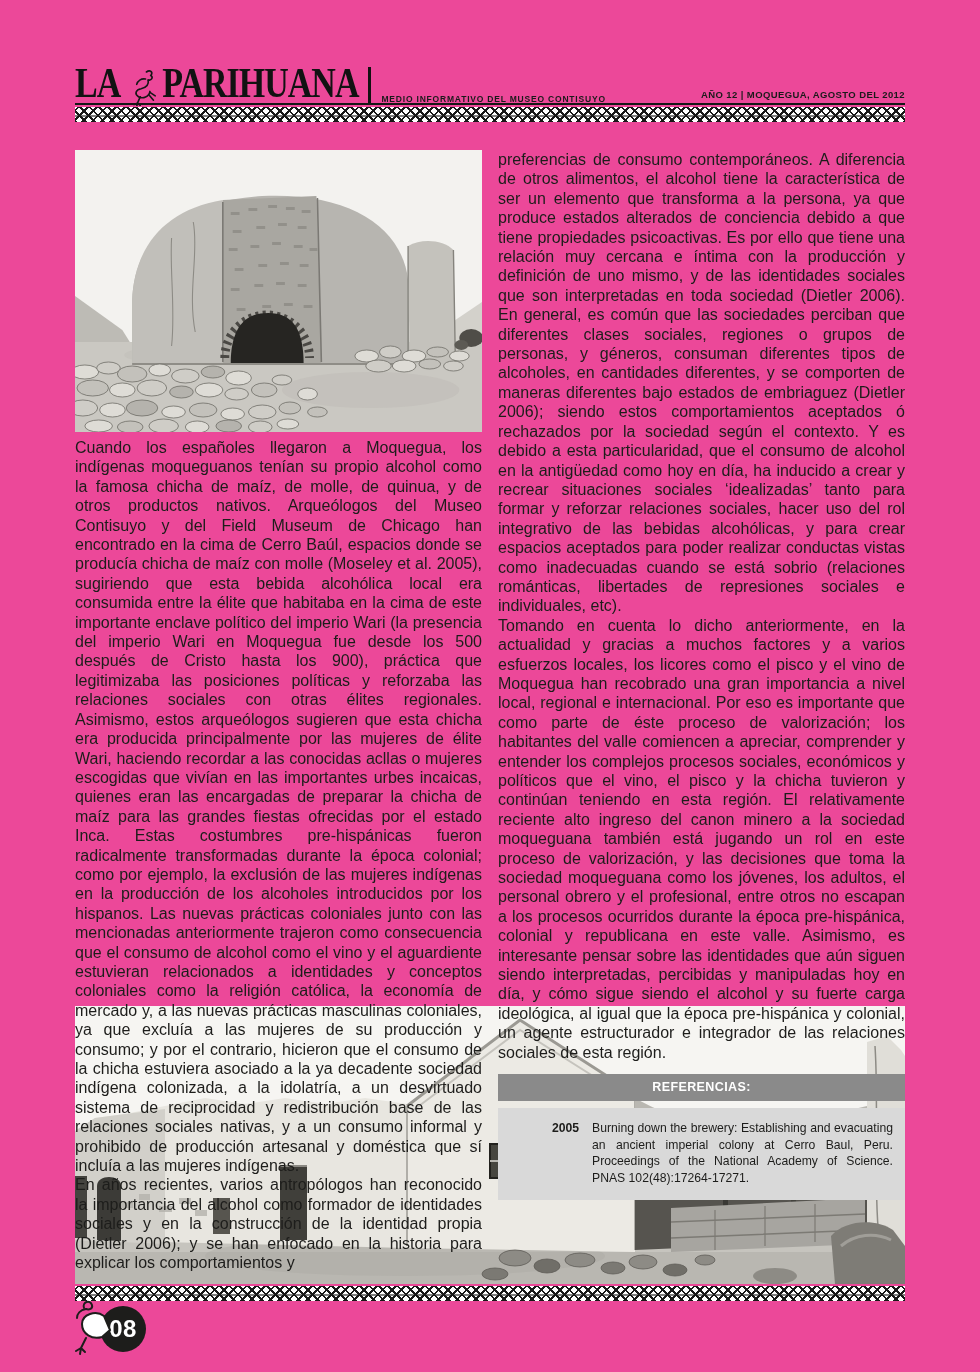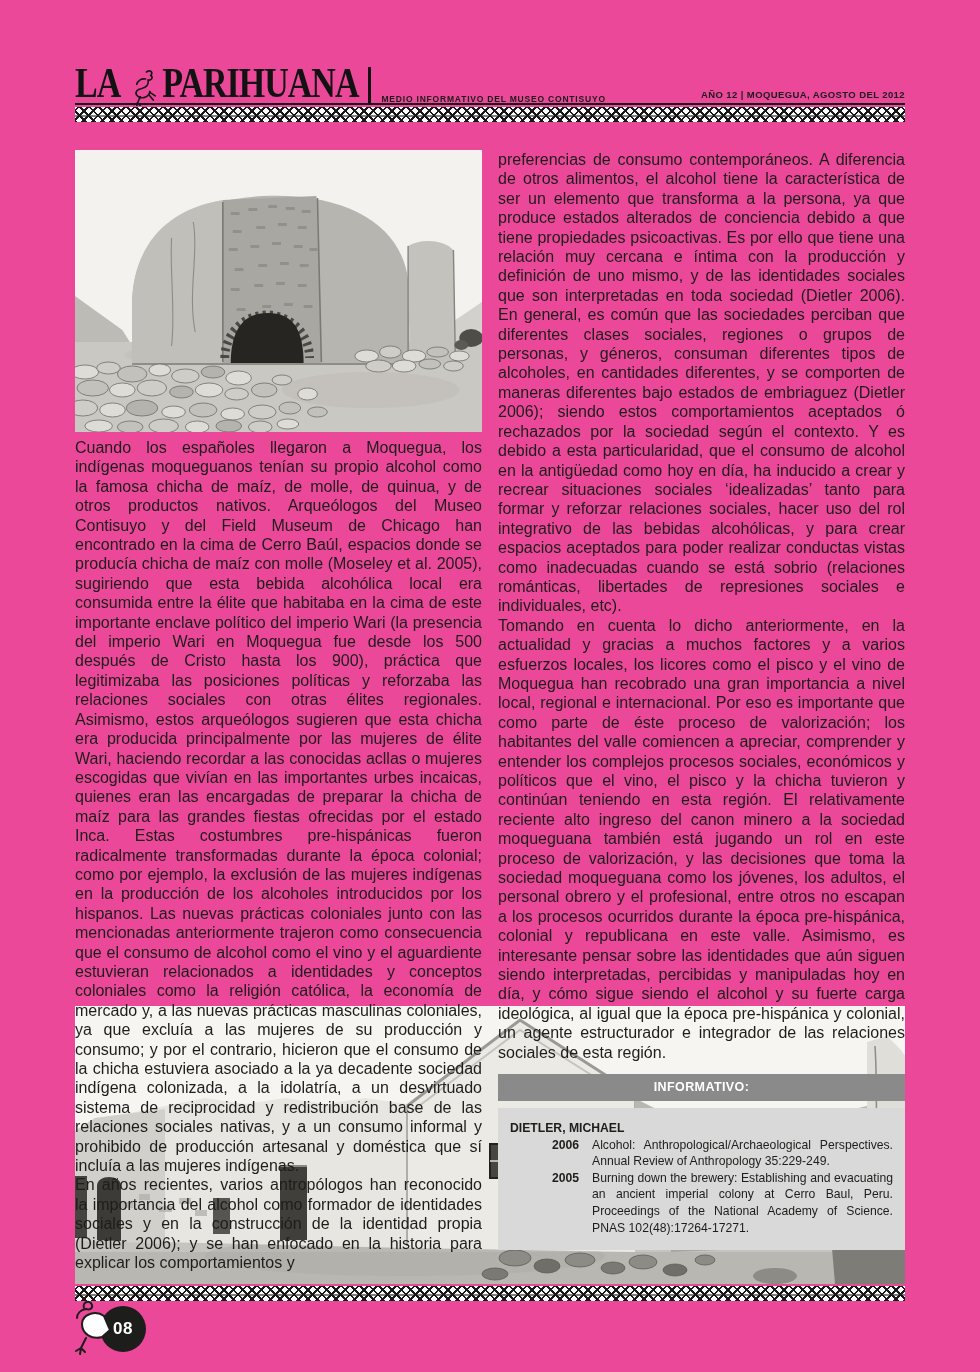--- a/index.html
+++ b/index.html
@@ -44,21 +44,21 @@
   .ref-text{flex:1;text-align:justify;}
 
   
   .photo2{position:absolute;left:75px;top:1006px;width:830px;height:278px;z-index:1;}
   .photo2 svg{display:block;width:100%;height:100%;}
 
   
   .footer-mark{position:absolute;left:70px;top:1300px;width:110px;height:62px;z-index:3;}
   .page-circle{position:absolute;left:30px;top:6px;width:46px;height:46px;border-radius:50%;
                background:#1d1d1b;color:#ffffff;display:flex;align-items:center;justify-content:center;
-               font-size:17px;font-weight:bold;letter-spacing:.5px;}
+               font-size:24px;font-weight:bold;letter-spacing:.5px;}
   .footer-bird{position:absolute;left:0;top:0;width:52px;height:60px;}
 </style>
 </head>
 <body>
 
 <div class="page">
 
   <div class="header-row">
     <span class="title-word">LA</span>
     <svg class="masthead-bird" viewBox="0 0 34 42">
@@ -179,30 +179,23 @@
       </svg>
     </div>
     <p class="para">Cuando los españoles llegaron a Moquegua, los indígenas moqueguanos tenían su propio alcohol como la famosa chicha de maíz, de molle, de quinua, y de otros productos nativos. Arqueólogos del Museo Contisuyo y del Field Museum de Chicago han encontrado en la cima de Cerro Baúl, espacios donde se producía chicha de maíz con molle (Moseley et al. 2005), sugiriendo que esta bebida alcohólica local era consumida entre la élite que habitaba en la cima de este importante enclave político del imperio Wari (la presencia del imperio Wari en Moquegua fue desde los 500 después de Cristo hasta los 900), práctica que legitimizaba las posiciones políticas y reforzaba las relaciones sociales con otras élites regionales. Asimismo, estos arqueólogos sugieren que esta chicha era producida principalmente por las mujeres de élite Wari, haciendo recordar a las conocidas acllas o mujeres escogidas que vivían en las importantes urbes incaicas, quienes eran las encargadas de preparar la chicha de maíz para las grandes fiestas ofrecidas por el estado Inca. Estas costumbres pre-hispánicas fueron radicalmente transformadas durante la época colonial; como por ejemplo, la exclusión de las mujeres indígenas en la producción de los alcoholes introducidos por los hispanos. Las nuevas prácticas coloniales junto con las mencionadas anteriormente trajeron como consecuencia que el consumo de alcohol como el vino y el aguardiente estuvieran relacionados a identidades y conceptos coloniales como la religión católica, la economía de mercado y, a las nuevas prácticas masculinas coloniales, ya que excluía a las mujeres de su producción y consumo; y por el contrario, hicieron que el consumo de la chicha estuviera asociado a la ya decadente sociedad indígena colonizada, a la idolatría, a un desvirtuado sistema de reciprocidad y redistribución base de las relaciones sociales nativas, y a un consumo informal y prohibido de producción artesanal y doméstica que sí incluía a las mujeres indígenas.</p>
     <p class="para">En años recientes, varios antropólogos han reconocido la importancia del alcohol como formador de identidades sociales y en la construcción de la identidad propia (Dietler 2006); y se han enfocado en la historia para explicar los comportamientos y</p>
   </div>
 
   <div class="col-right">
     <p class="para">preferencias de consumo contemporáneos. A diferencia de otros alimentos, el alcohol tiene la característica de ser un elemento que transforma a la persona, ya que produce estados alterados de conciencia debido a que tiene propiedades psicoactivas. Es por ello que tiene una relación muy cercana e íntima con la producción y definición de uno mismo, y de las identidades sociales que son interpretadas en toda sociedad (Dietler 2006). En general, es común que las sociedades perciban que diferentes clases sociales, regiones o grupos de personas, y géneros, consuman diferentes tipos de alcoholes, en cantidades diferentes, y se comporten de maneras diferentes bajo estados de embriaguez (Dietler 2006); siendo estos comportamientos aceptados ó rechazados por la sociedad según el contexto. Y es debido a esta particularidad, que el consumo de alcohol en la antigüedad como hoy en día, ha inducido a crear y recrear situaciones sociales ‘idealizadas’ tanto para formar y reforzar relaciones sociales, hacer uso del rol integrativo de las bebidas alcohólicas, y para crear espacios aceptados para poder realizar conductas vistas como inadecuadas cuando se está sobrio (relaciones románticas, libertades de represiones sociales e individuales, etc).</p>
     <p class="para">Tomando en cuenta lo dicho anteriormente, en la actualidad y gracias a muchos factores y a varios esfuerzos locales, los licores como el pisco y el vino de Moquegua han recobrado una gran importancia a nivel local, regional e internacional. Por eso es importante que como parte de éste proceso de valorización; los habitantes del valle comiencen a apreciar, comprender y entender los complejos procesos sociales, económicos y políticos que el vino, el pisco y la chicha tuvieron y continúan teniendo en esta región. El relativamente reciente alto ingreso del canon minero a la sociedad moqueguana también está jugando un rol en este proceso de valorización, y las decisiones que toma la sociedad moqueguana como los jóvenes, los adultos, el personal obrero y el profesional, entre otros no escapan a los procesos ocurridos durante la época pre-hispánica, colonial y republicana en este valle. Asimismo, es interesante pensar sobre las identidades que aún siguen siendo interpretadas, percibidas y manipuladas hoy en día, y cómo sigue siendo el alcohol y su fuerte carga ideológica, al igual que la época pre-hispánica y colonial, un agente estructurador e integrador de las relaciones sociales de esta región.</p>
 
-    <div class="ref-bar">INFORMATIVO:</div>
+    <div class="ref-bar">REFERENCIAS:</div>
 
     <div class="ref-box">
-      <div>
-        <p class="ref-authors">DIETLER, MICHAEL</p>
-        <p class="ref-body">
-          <span class="ref-year">2006</span>
-          <span class="ref-text">Alcohol: Anthropological/Archaeological Perspectives. Annual Review of Anthropology 35:229-249.</span>
-        </p>
-      </div>
       <div>
         <p class="ref-body">
           <span class="ref-year">2005</span>
           <span class="ref-text">Burning down the brewery: Establishing and evacuating an ancient imperial colony at Cerro Baul, Peru. Proceedings of the National Academy of Science. PNAS 102(48):17264-17271.</span>
         </p>
       </div>
     </div>
   </div>
 
   <div class="photo2">

